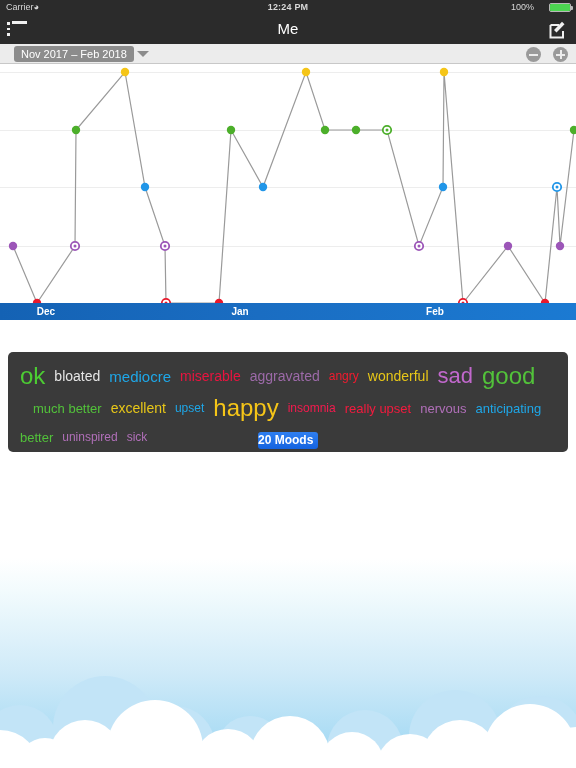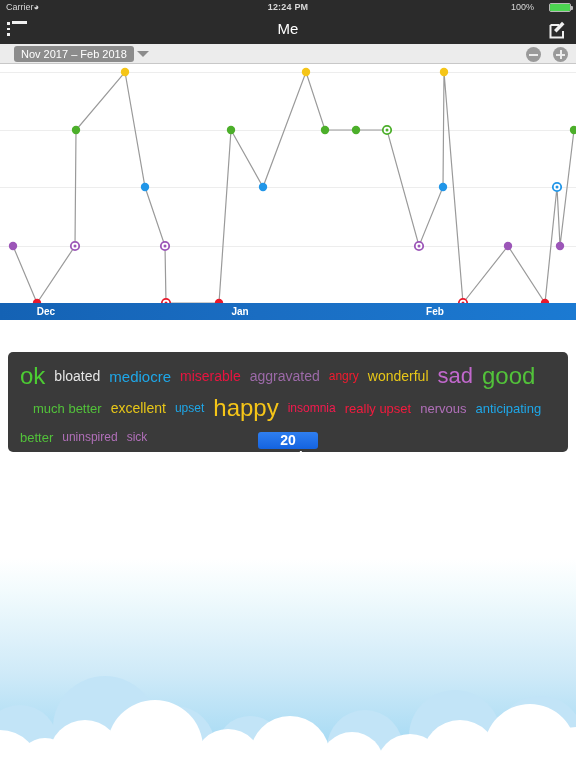--- a/index.html
+++ b/index.html
@@ -149,23 +149,23 @@
   }
   .cloud-row.r1 { height: 32px; align-items: center; }
   .cloud-row.r2 { height: 30px; align-items: center; margin-top: 1px; }
   .cloud-row.r3 { height: 24px; align-items: center; margin-top: 2px; }
   .word { cursor: pointer; line-height: 1; }
 
   
   .moods-btn {
     position: absolute; top: 432px; left: 258px;
     width: 60px; height: 17px; line-height: 17px;
-    text-align: center;
+    text-align: left;
     background: linear-gradient(to bottom, #2f7ff0, #1463e0);
-    color: #ffffff; font-size: 14px; font-weight: bold;
+    color: #ffffff; font-size: 12px; font-weight: bold;
     border-radius: 3px;
     cursor: pointer;
   }
 
   
   .sky {
     position: absolute; left: 0; bottom: 0;
     width: 576px; height: 210px;
     background: linear-gradient(to bottom, #ffffff 0%, #f2fbfd 16%, #cfeaf8 55%, #a8dbf4 88%, #a3d9f3 100%);
   }

